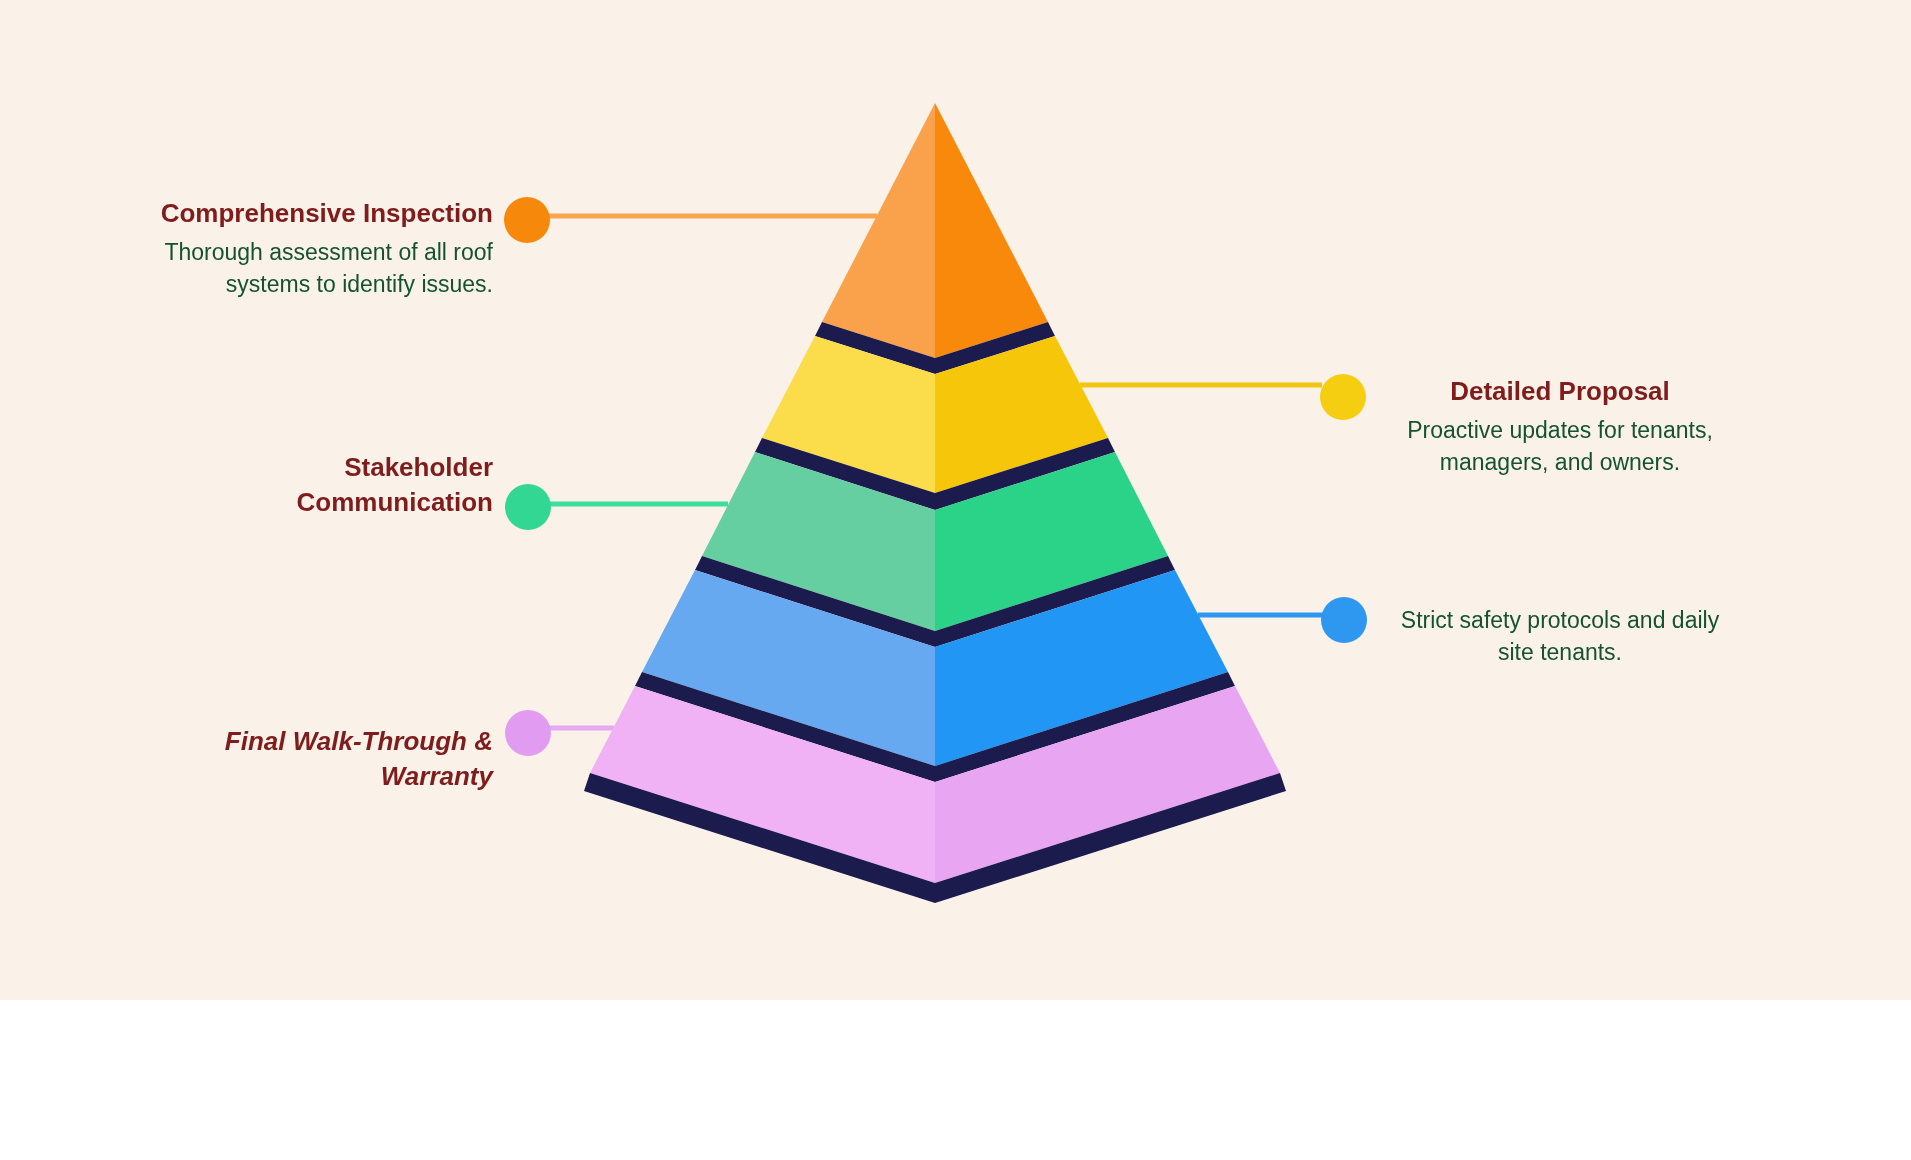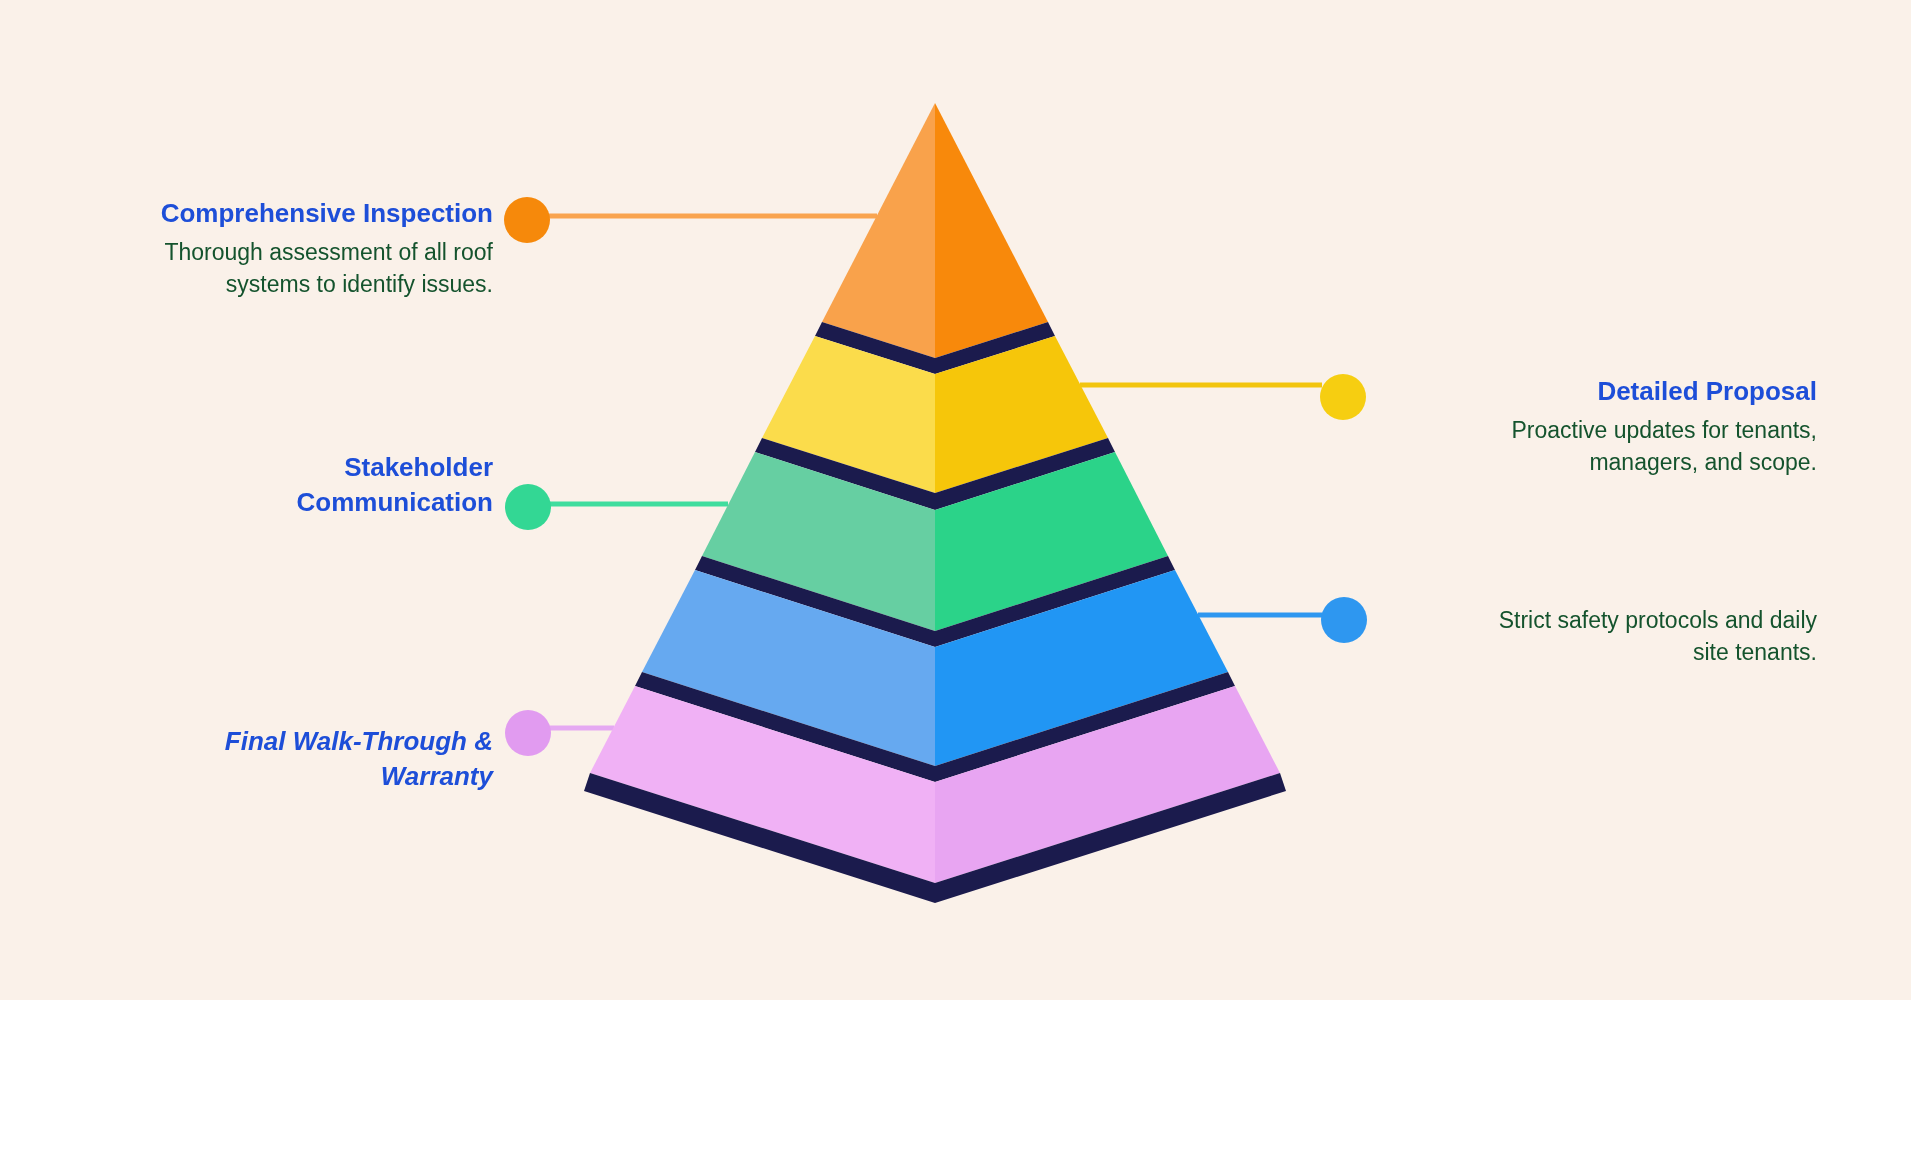--- a/index.html
+++ b/index.html
@@ -12,23 +12,23 @@
     position:absolute;left:0;top:0;width:1911px;height:1000px;
     background:#FAF1E9;
   }
   .footer{
     position:absolute;left:0;top:1000px;width:1911px;height:160px;
     background:#FFFFFF;
   }
   svg.pyramid{position:absolute;left:0;top:0;width:1911px;height:1000px;}
   .step{position:absolute;}
   .step-left{width:420px;right:1418px;text-align:right;}
-  .step-right{width:420px;left:1397px;text-align:right;}
+  .step-right{width:420px;left:1350px;text-align:center;}
   .step-title{
-    font-size:26px;font-weight:bold;color:#1d4ed8;
+    font-size:26px;font-weight:bold;color:#7f1d1d;
     line-height:1.35;white-space:pre-line;margin:0;
   }
   .step-desc{
     font-size:23px;color:#14532d;line-height:1.38;
     white-space:pre-line;margin:6px 0 0 0;
   }
   .s1{top:196px;} .s3{top:442px;margin-top:8px;} .s5{top:724px;font-style:italic;}
   .s2{top:374px;} .s4{top:599px;}
 </style>
 </head>
@@ -73,21 +73,21 @@
 
   <div class="step step-left s1">
     <h3 class="step-title">Comprehensive Inspection</h3>
     <p class="step-desc">Thorough assessment of all roof
 systems to identify issues.</p>
   </div>
 
   <div class="step step-right s2">
     <h3 class="step-title">Detailed Proposal</h3>
     <p class="step-desc">Proactive updates for tenants,
-managers, and scope.</p>
+managers, and owners.</p>
   </div>
 
   <div class="step step-left s3">
     <h3 class="step-title">Stakeholder
 Communication</h3>
   </div>
 
   <div class="step step-right s4">
     <p class="step-desc">Strict safety protocols and daily
 site tenants.</p>

